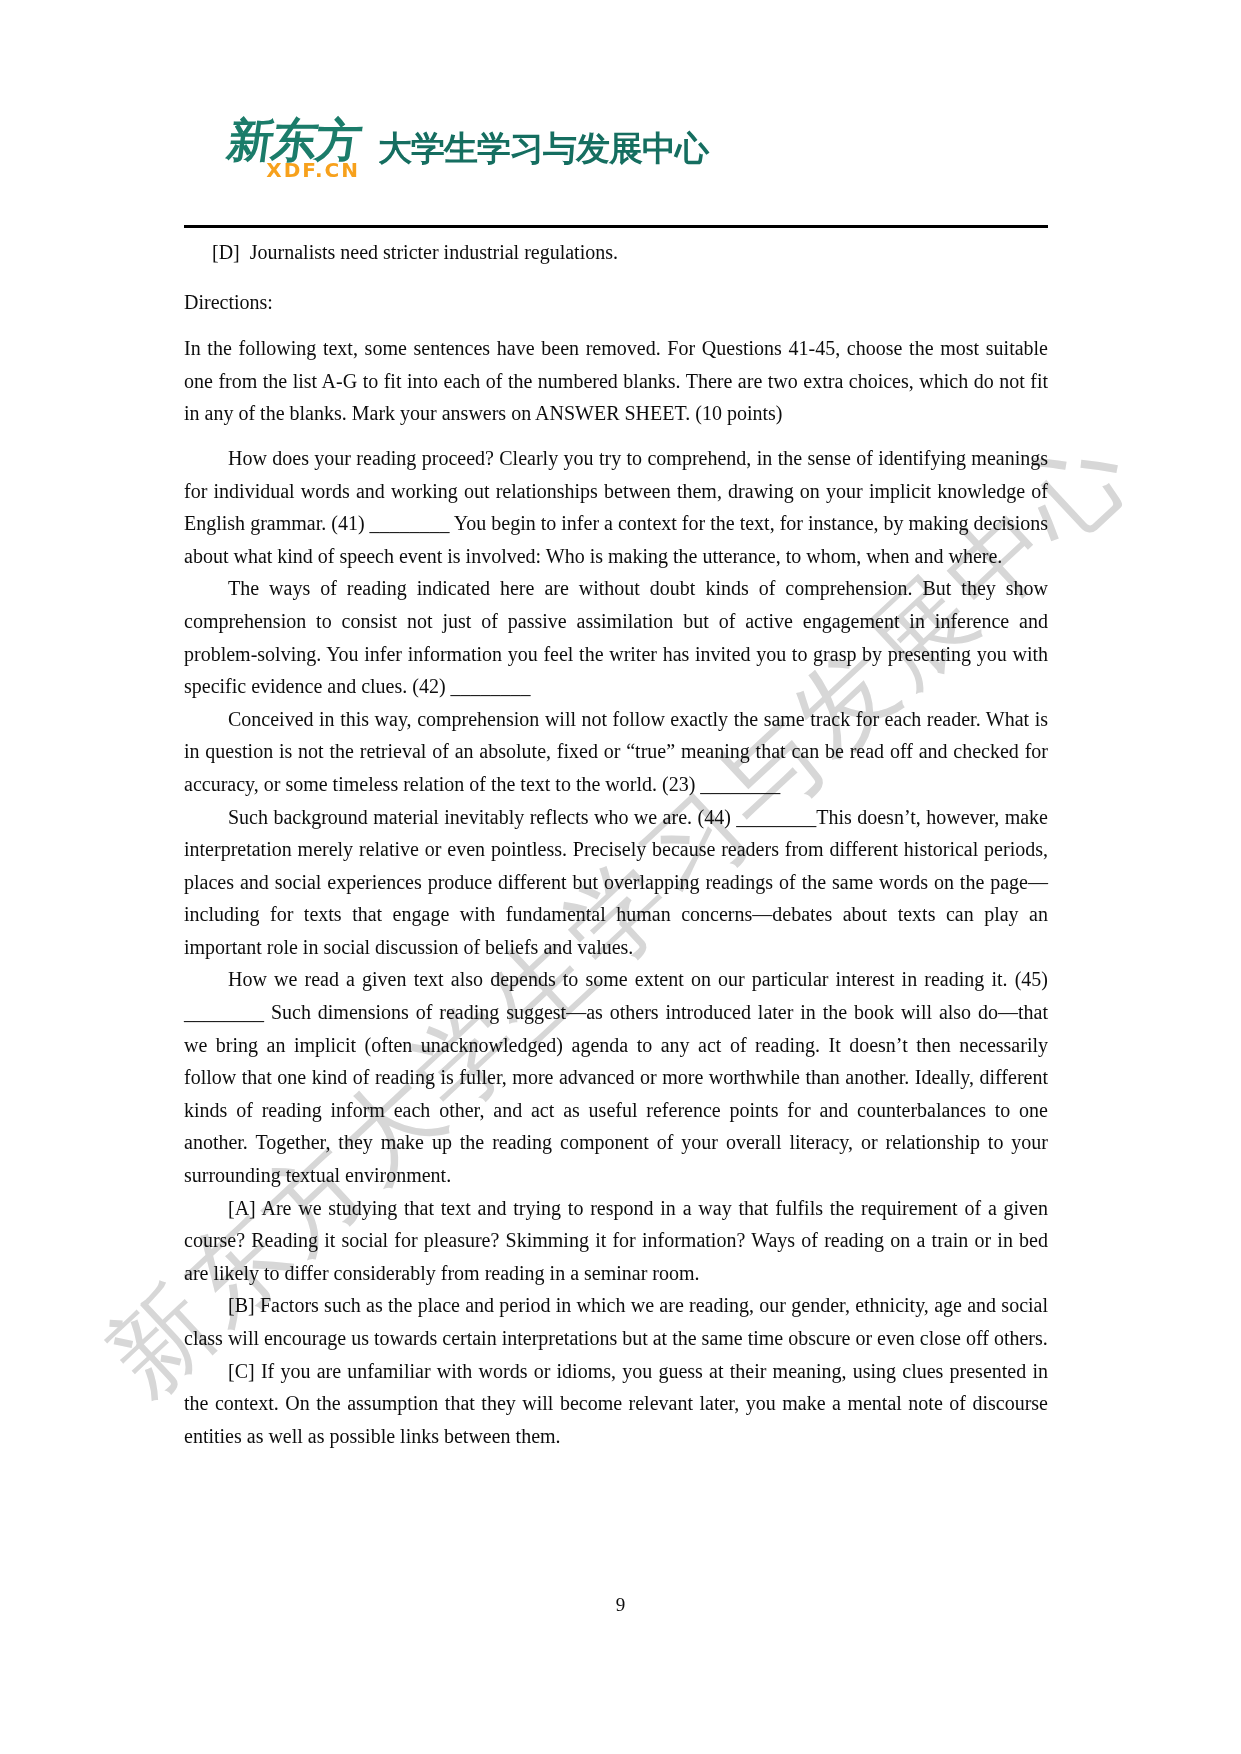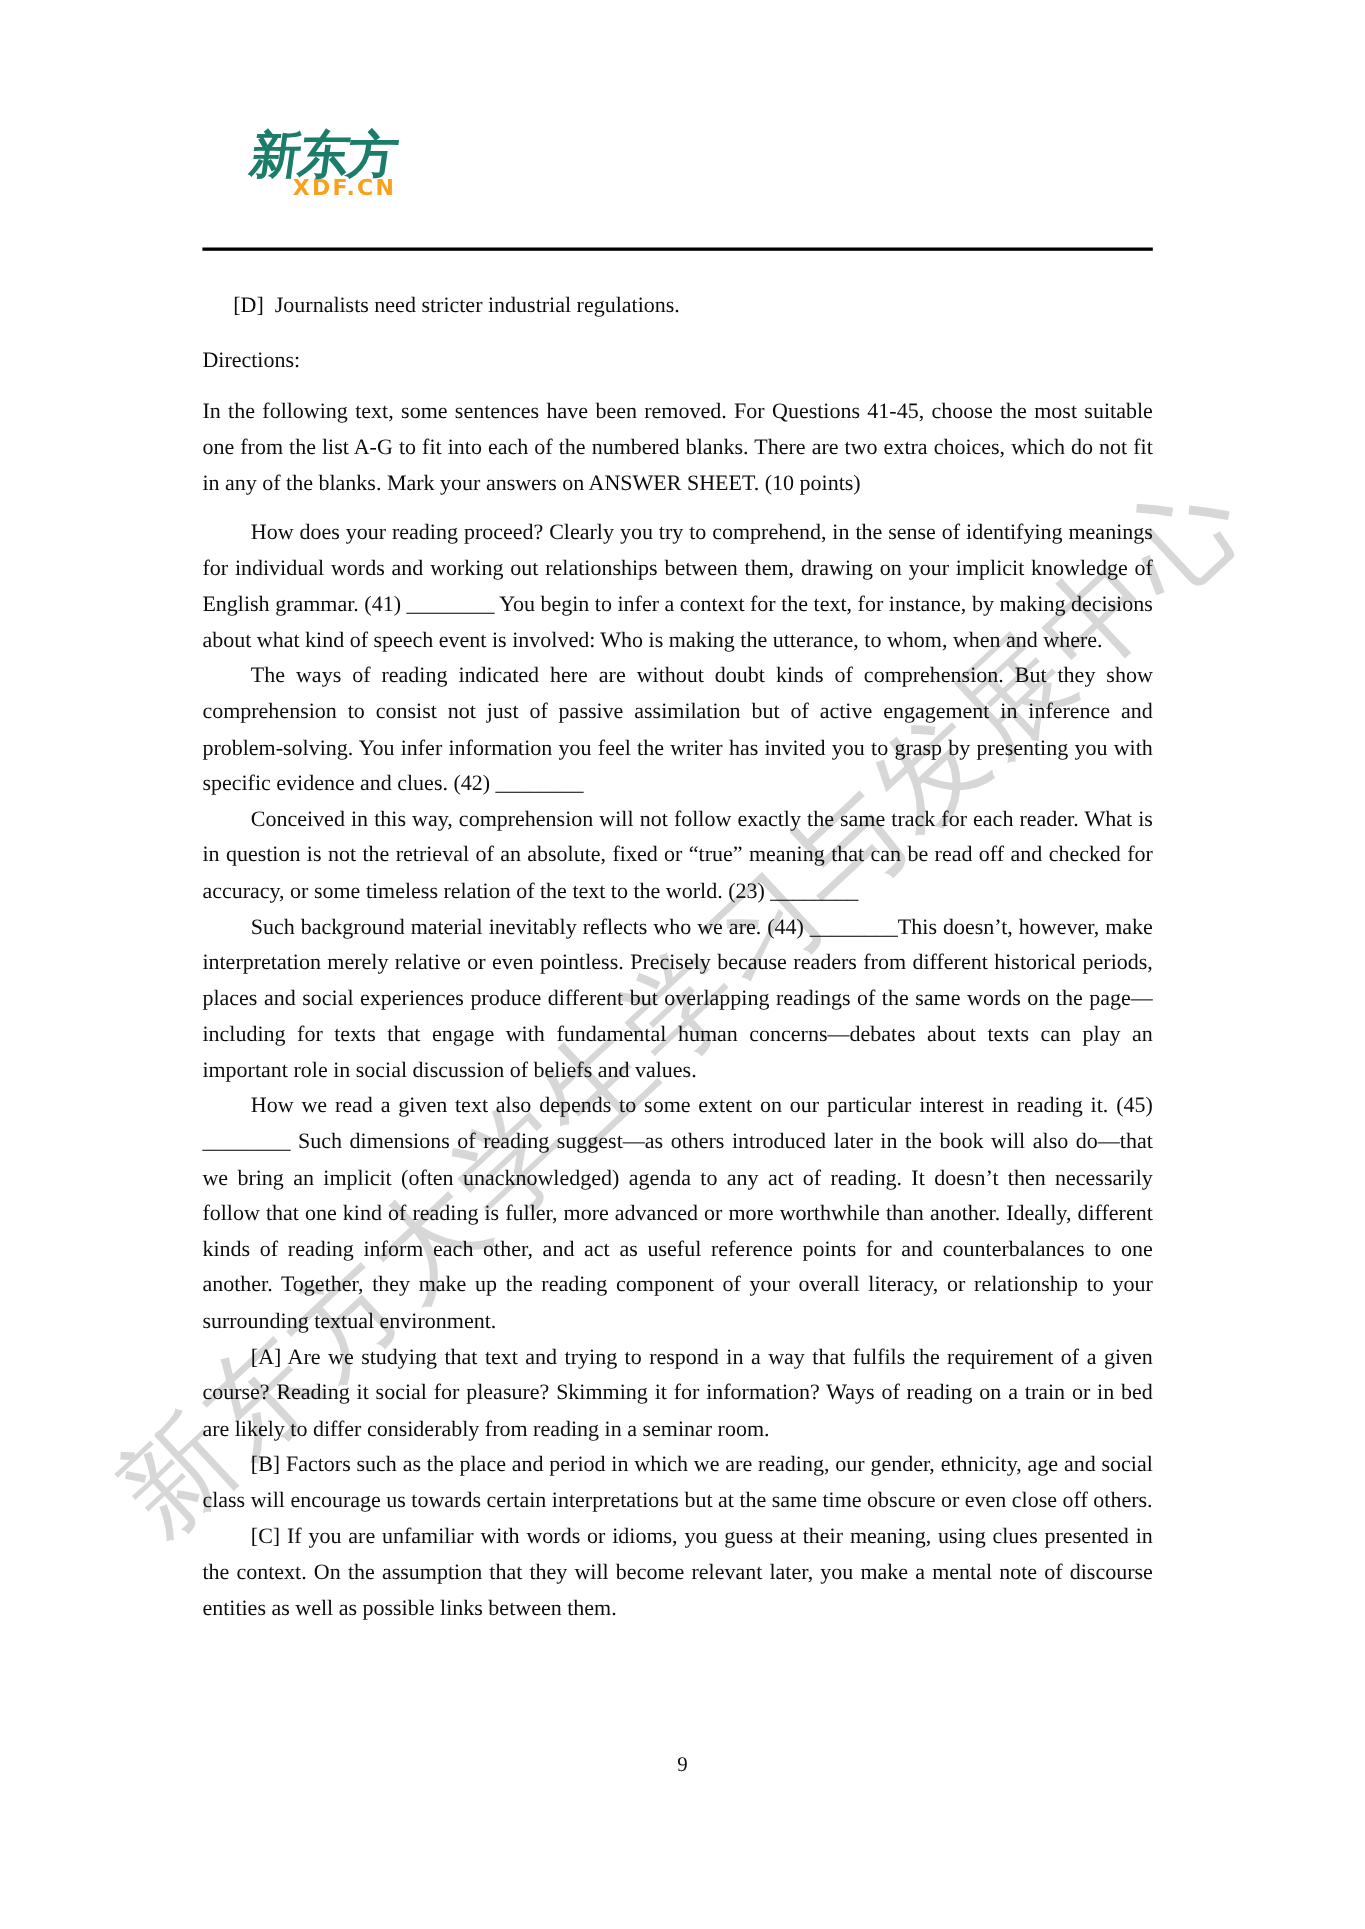--- a/index.html
+++ b/index.html
@@ -28,21 +28,21 @@
   }
   .org {
     font-family:"DejaVu Sans","Liberation Sans",sans-serif;
     font-weight:bold; font-size:34px; line-height:40px;
     color:#156e60; margin-left:18px; margin-top:12px; letter-spacing:-1px;
   }
   .rule { position:absolute; left:184px; top:225px; width:864px; height:3px; background:#000; z-index:1; }
   .content {
     position:absolute; left:184px; top:236px; width:864px; z-index:1;
     font-family:"Liberation Serif","DejaVu Serif",serif;
-    font-size:20px; line-height:32.6px; color:#0d0d0d;margin-top:26px;
+    font-size:20px; line-height:32.6px; color:#0d0d0d;
   }
   .option-d { padding-left:28px; white-space:pre-wrap; }
   .part-label { font-weight:bold; margin-top:18px; }
   .directions-label { font-weight:normal; margin-top:17px; }
   .directions-para { margin-top:14px; text-align:justify;font-family:Liberation Serif, serif; }
   .para { text-align:justify; text-indent:44px; }
   .para.first { margin-top:12px; }
   .page-number {
     position:absolute; top:1594px; left:0; width:100%; text-align:center;
     font-family:"Liberation Serif","DejaVu Serif",serif; font-size:19px;
@@ -54,20 +54,21 @@
 
 <div class="page">
 
   <div class="watermark">新东方大学生学习与发展中心</div>
 
   <div class="brand">
     <div class="logo">
       <span class="logo-cn">新东方</span>
       <span class="logo-en">XDF.CN</span>
     </div>
+    <div class="org">大学生学习与发展中心</div>
   </div>
 
   <div class="rule"></div>
 
   <div class="content">
     <div class="option-d">[D]  Journalists need stricter industrial regulations.</div>
     <div class="directions-label">Directions:</div>
     <div class="directions-para">In the following text, some sentences have been removed. For Questions 41-45, choose the most suitable one from the list A-G to fit into each of the numbered blanks. There are two extra choices, which do not fit in any of the blanks. Mark your answers on ANSWER SHEET. (10 points)</div>
     <div class="para first">How does your reading proceed? Clearly you try to comprehend, in the sense of identifying meanings for individual words and working out relationships between them, drawing on your implicit knowledge of English grammar. (41) ________ You begin to infer a context for the text, for instance, by making decisions about what kind of speech event is involved: Who is making the utterance, to whom, when and where.</div>
     <div class="para">The ways of reading indicated here are without doubt kinds of comprehension. But they show comprehension to consist not just of passive assimilation but of active engagement in inference and problem-solving. You infer information you feel the writer has invited you to grasp by presenting you with specific evidence and clues. (42) ________</div>

